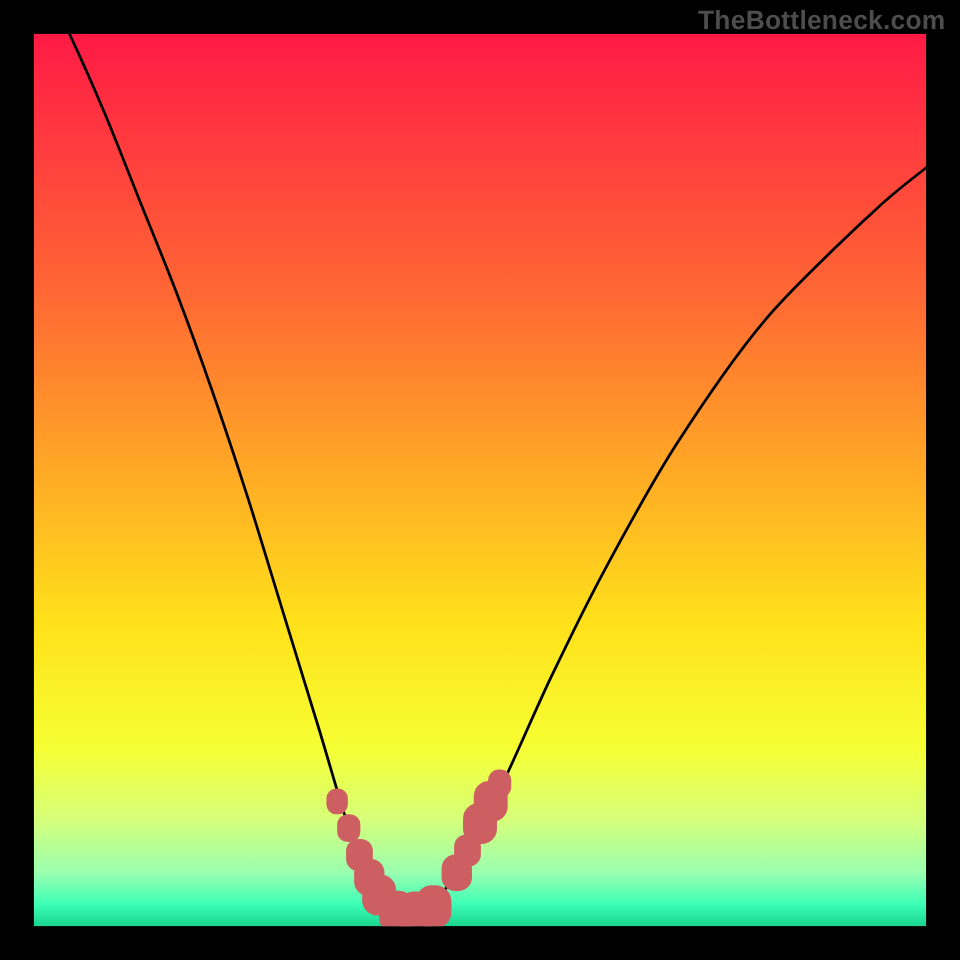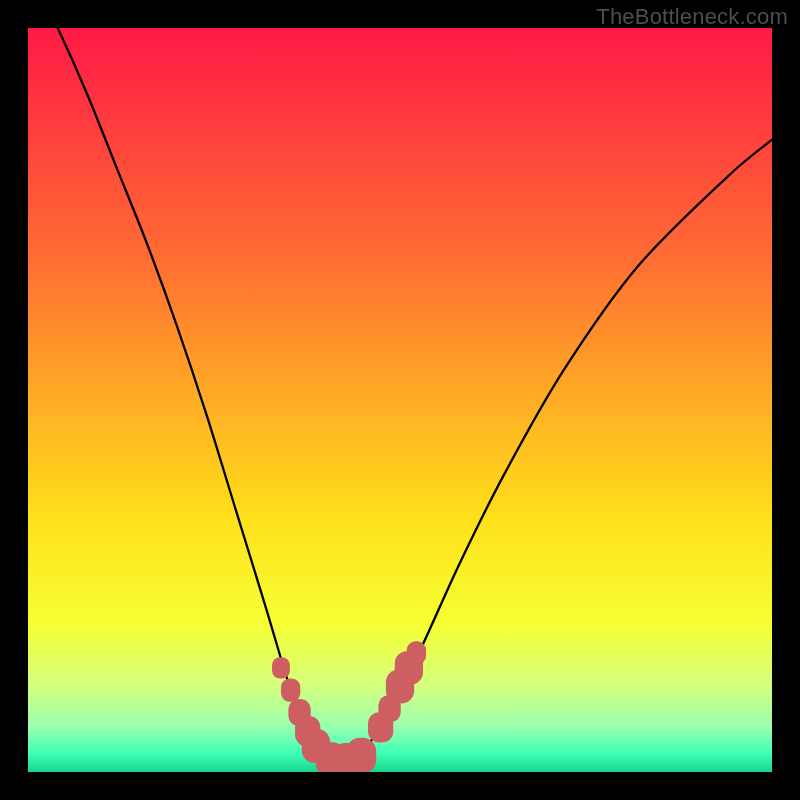--- a/index.html
+++ b/index.html
@@ -26,21 +26,21 @@
     width: 744px;
     height: 744px;
     overflow: hidden;
   }
   .watermark {
     position: absolute;
     top: 4px;
     right: 12px;
     color: #4d4d4d;
     font-size: 22px;
-    font-weight: 400;
+    font-weight: 700;
     letter-spacing: 0.2px;
     font-family: Arial, Helvetica, sans-serif;
   }
   .grad-svg {
     display: block;
   }
 </style>
 </head>
 <body>
 

